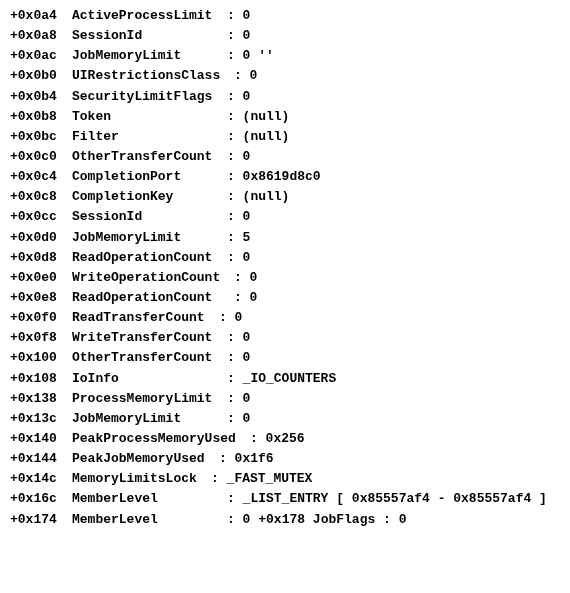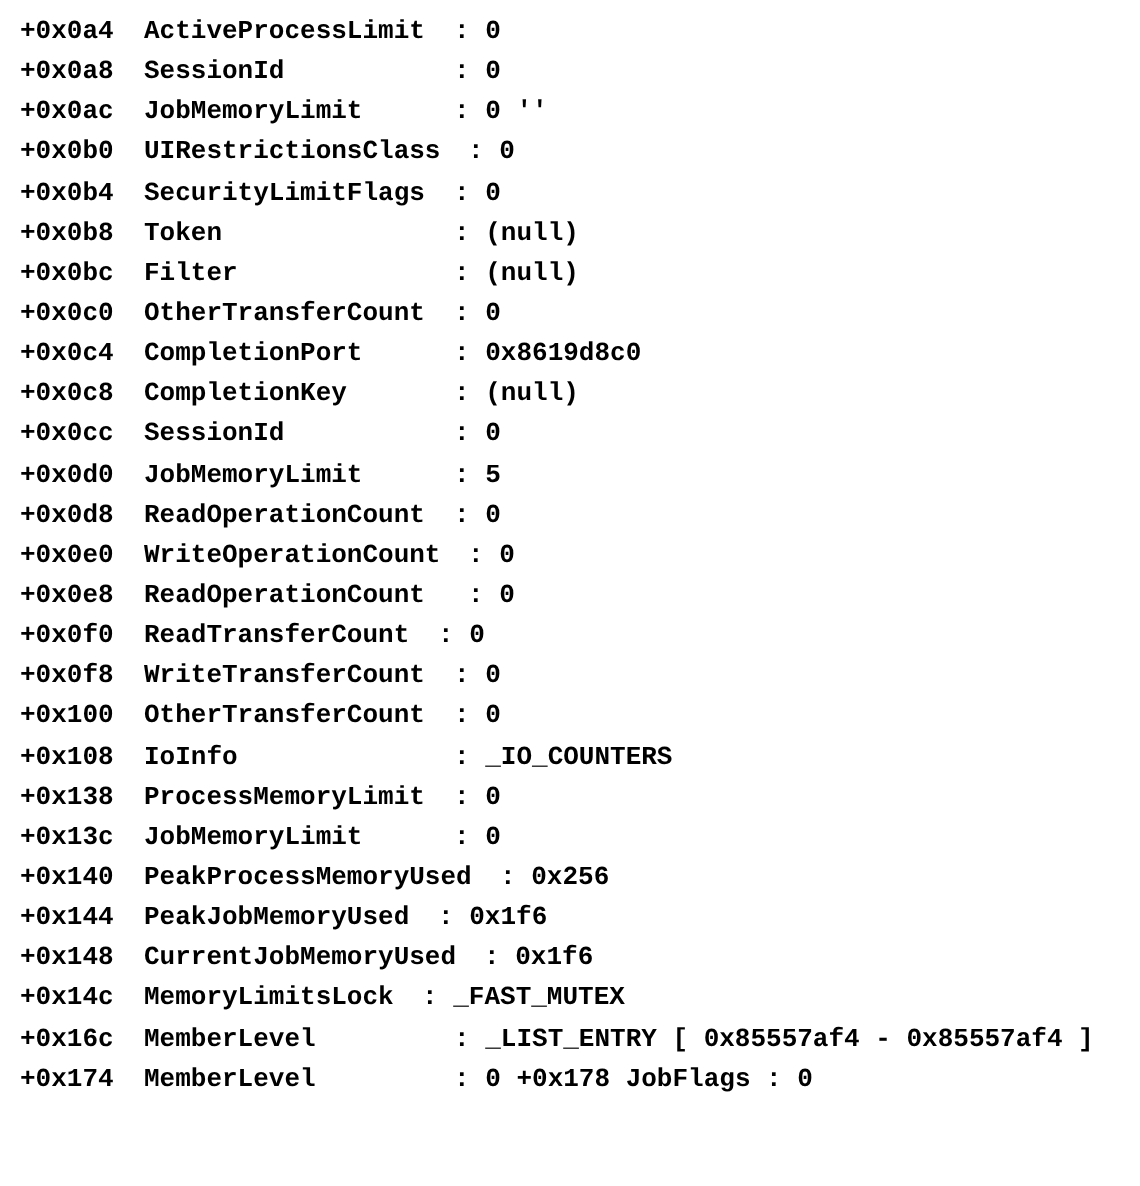--- a/index.html
+++ b/index.html
@@ -57,17 +57,16 @@
     <div class="row"><span class="offset">+0x0e0</span><span class="name" style="min-width:162px">WriteOperationCount</span><span class="colon">: </span><span class="value">0</span></div>
     <div class="row"><span class="offset">+0x0e8</span><span class="name" style="min-width:162px">ReadOperationCount</span><span class="colon">: </span><span class="value">0</span></div>
     <div class="row"><span class="offset">+0x0f0</span><span class="name" style="min-width:147px">ReadTransferCount</span><span class="colon">: </span><span class="value">0</span></div>
     <div class="row"><span class="offset">+0x0f8</span><span class="name" style="min-width:155px">WriteTransferCount</span><span class="colon">: </span><span class="value">0</span></div>
     <div class="row"><span class="offset">+0x100</span><span class="name" style="min-width:155px">OtherTransferCount</span><span class="colon">: </span><span class="value">0</span></div>
     <div class="row"><span class="offset">+0x108</span><span class="name" style="min-width:155px">IoInfo</span><span class="colon">: </span><span class="value">_IO_COUNTERS</span></div>
     <div class="row"><span class="offset">+0x138</span><span class="name" style="min-width:155px">ProcessMemoryLimit</span><span class="colon">: </span><span class="value">0</span></div>
     <div class="row"><span class="offset">+0x13c</span><span class="name" style="min-width:155px">JobMemoryLimit</span><span class="colon">: </span><span class="value">0</span></div>
     <div class="row"><span class="offset">+0x140</span><span class="name" style="min-width:178px">PeakProcessMemoryUsed</span><span class="colon">: </span><span class="value">0x256</span></div>
     <div class="row"><span class="offset">+0x144</span><span class="name" style="min-width:147px">PeakJobMemoryUsed</span><span class="colon">: </span><span class="value">0x1f6</span></div>
-    <div class="row"><span class="offset">+0x148</span><span class="name" style="min-width:170px">CurrentJobMemoryUsed</span><span class="colon">: </span><span class="value">0x1f6</span></div>
     <div class="row"><span class="offset">+0x14c</span><span class="name" style="min-width:139px">MemoryLimitsLock</span><span class="colon">: </span><span class="value">_FAST_MUTEX</span></div>
     <div class="row"><span class="offset">+0x16c</span><span class="name" style="min-width:155px">MemberLevel</span><span class="colon">: </span><span class="value">_LIST_ENTRY [ 0x85557af4 - 0x85557af4 ]</span></div>
     <div class="row"><span class="offset">+0x174</span><span class="name" style="min-width:155px">MemberLevel</span><span class="colon">: </span><span class="value">0</span><span class="extra">   +0x178 JobFlags         : 0</span></div>
   </div>
 
 </body></html>

